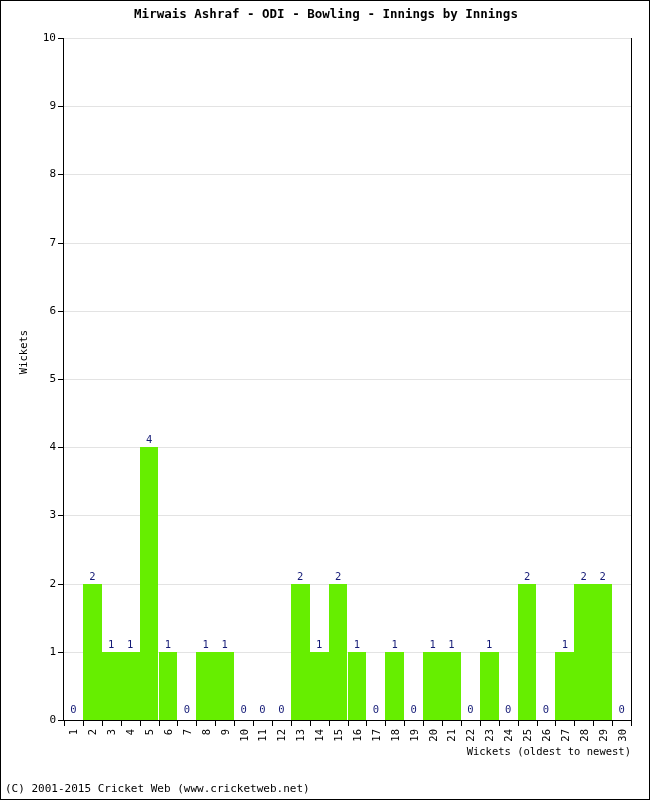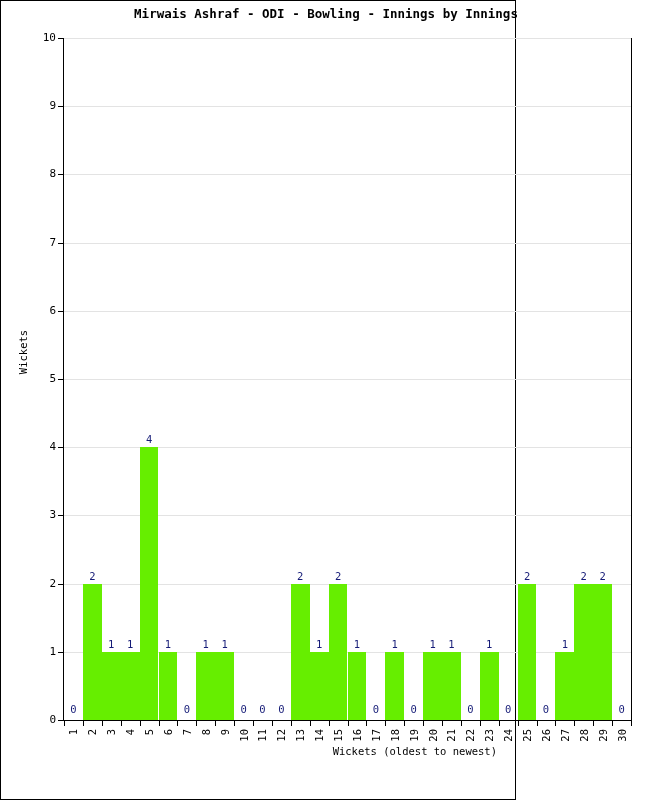--- a/index.html
+++ b/index.html
@@ -9,21 +9,21 @@
   }
   body {
     width: 650px;
     height: 800px;
     font-family: "DejaVu Sans Mono", monospace;
     color: #000000;
     overflow: hidden;
   }
   #page {
     position: relative;
-    width: 516px;
+    width: 650px;
     height: 800px;
     box-sizing: border-box;
     border: 1px solid #000000;
     background: #ffffff;
   }
 
   
   #chart-title {
     position: absolute;
     left: 0;
@@ -251,20 +251,21 @@
       <div class="bar-value" style="left: 491.4px; width: 18.9px; top: 600.8px;">1</div>
       <div class="bar" style="left: 510.3px; width: 18.9px; height: 136.4px;"></div>
       <div class="bar-value" style="left: 510.3px; width: 18.9px; top: 532.6px;">2</div>
       <div class="bar" style="left: 529.2px; width: 18.9px; height: 136.4px;"></div>
       <div class="bar-value" style="left: 529.2px; width: 18.9px; top: 532.6px;">2</div>
       <div class="bar-value" style="left: 548.1px; width: 18.9px; top: 666px;">0</div>
     </div>
 
   <div id="x-axis-title">Wickets (oldest to newest)</div>
 
+  <div id="footer">(C) 2001-2015 Cricket Web (www.cricketweb.net)</div>
 <div class="ytick" style="top: 719px;"></div>
     <div class="ytick" style="top: 650.8px;"></div>
     <div class="ytick" style="top: 582.6px;"></div>
     <div class="ytick" style="top: 514.4px;"></div>
     <div class="ytick" style="top: 446.2px;"></div>
     <div class="ytick" style="top: 378px;"></div>
     <div class="ytick" style="top: 309.8px;"></div>
     <div class="ytick" style="top: 241.6px;"></div>
     <div class="ytick" style="top: 173.4px;"></div>
     <div class="ytick" style="top: 105.2px;"></div>

